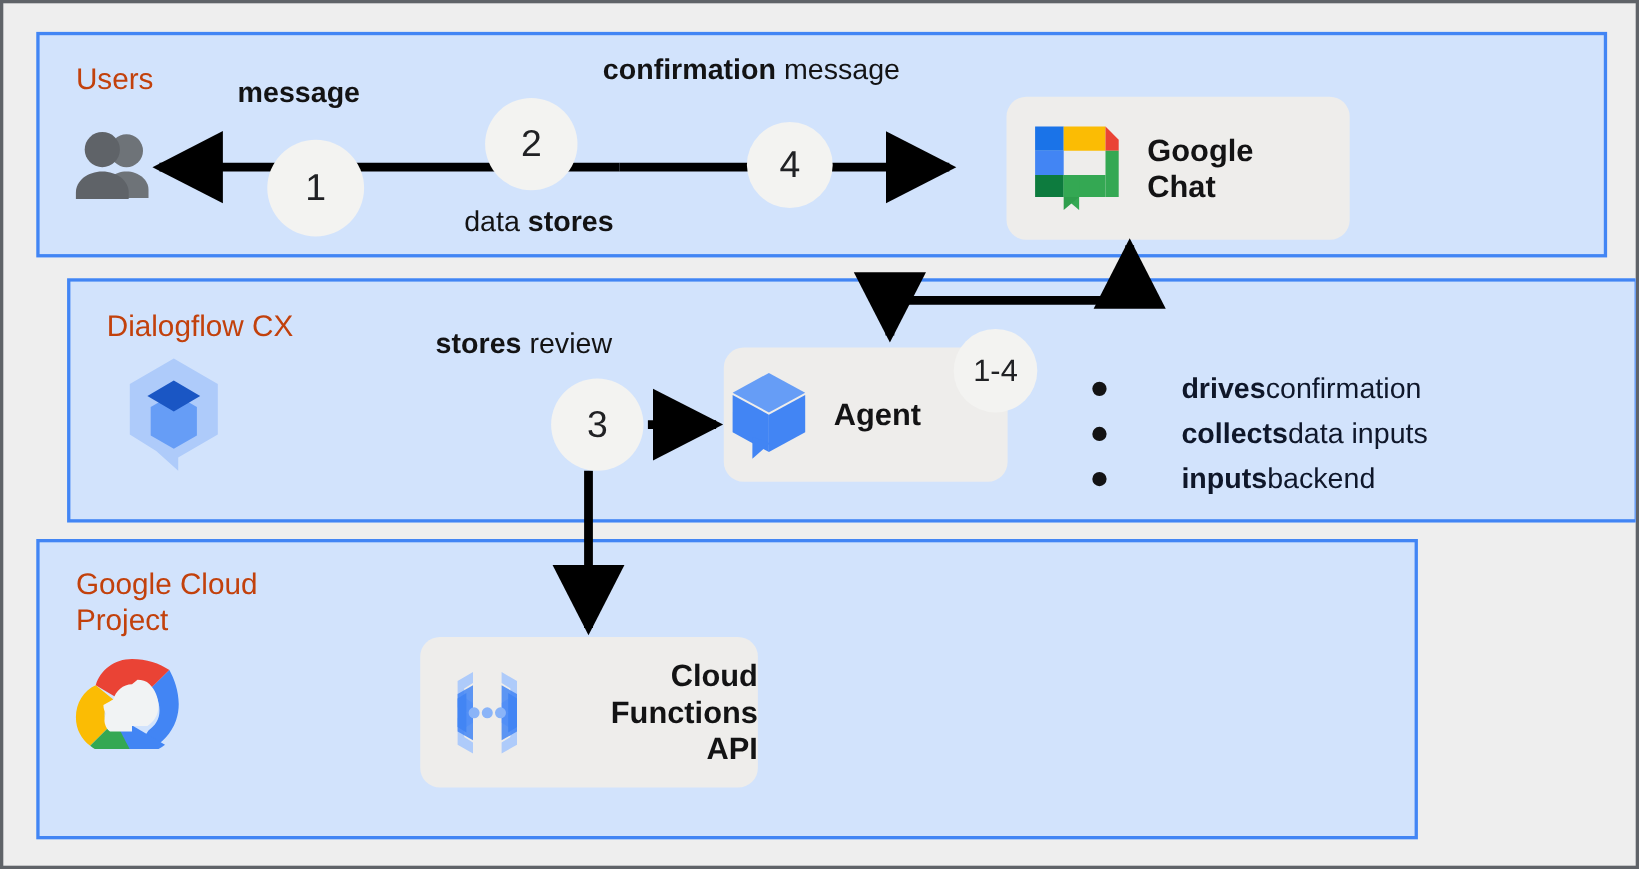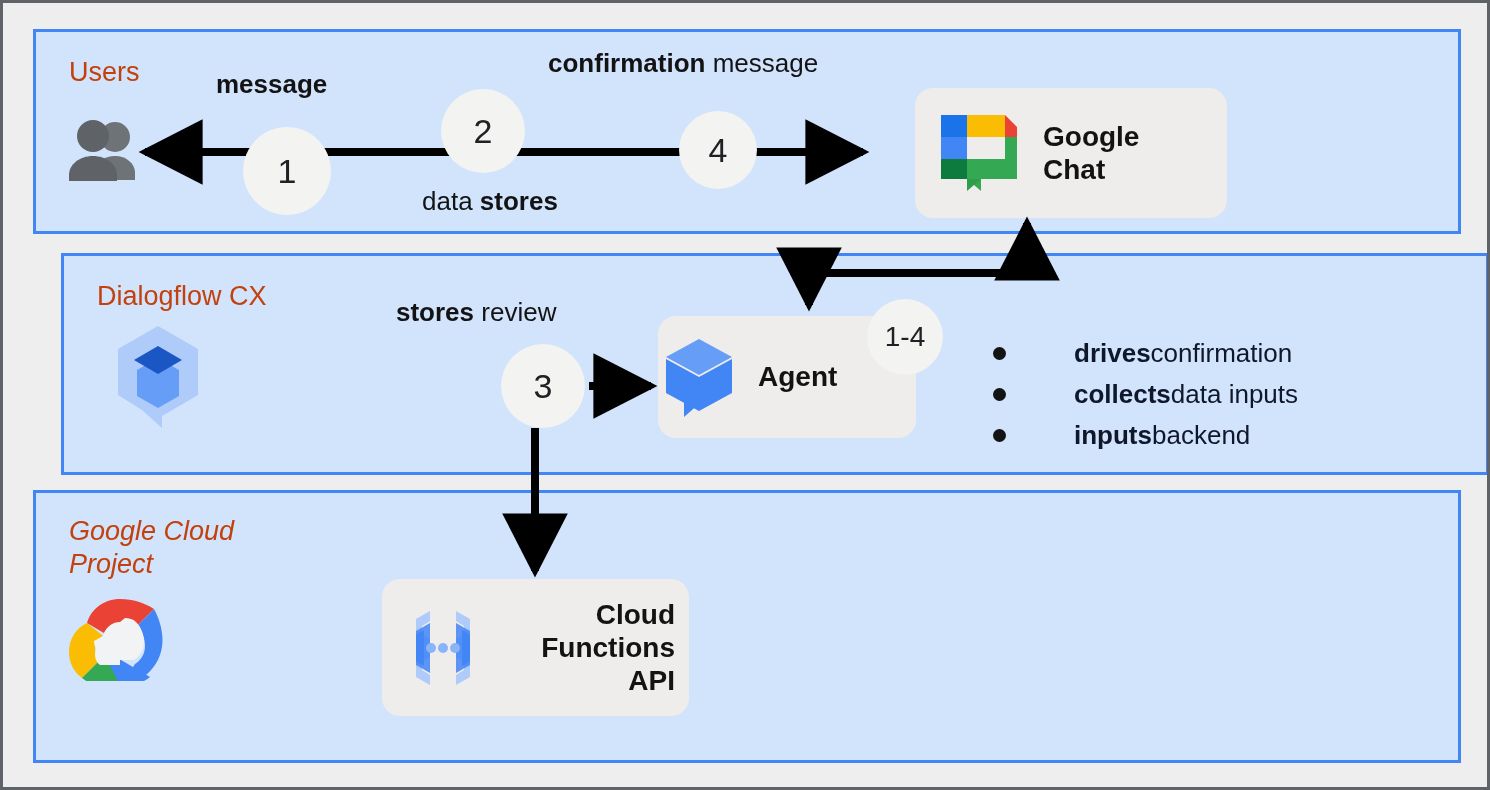--- a/index.html
+++ b/index.html
@@ -22,21 +22,21 @@
 
   
   .panel {
     position: absolute;
     background: #d2e3fc;
     border: 3px solid #4285f4;
     box-sizing: border-box;
   }
   #panel-users    { left: 30px;  top: 26px;  width: 1428px; height: 205px; }
   #panel-dialogflow { left: 30px; top: 250px; width: 1428px; height: 222px; margin-left: 28px; }
-  #panel-gcp      { left: 30px;  top: 487px; width: 1428px; height: 273px; font-style: italic; }
+  #panel-gcp      { left: 30px;  top: 487px; width: 1256px; height: 273px; }
 
   .panel-title {
     position: absolute;
     color: #c2410c;
     font-size: 27px;
     line-height: 33px;
     white-space: pre-line;
   }
   #title-users      { left: 33px; top: 24px; }
   #title-dialogflow { left: 33px; top: 24px; }
@@ -58,21 +58,21 @@
     white-space: pre-line;
   }
 
   #card-google-chat { left: 868px; top: 85px; width: 312px; height: 130px; padding-left: 18px; margin-left: 44px; }
   #card-google-chat .card-label { font-size: 28px; margin-left: 18px; }
 
   #card-agent { left: 655px; top: 313px; width: 258px; height: 122px; padding-left: 4px; }
   #card-agent .card-label { font-size: 28px; margin-left: 22px; }
 
   #card-cloud-functions { left: 379px; top: 576px; width: 307px; height: 137px; padding-left: 18px; }
-  #card-cloud-functions .card-label { font-size: 28px; margin-left: 14px; text-align: right; flex: 1; padding-right: 14px; }
+  #card-cloud-functions .card-label { font-size: 28px; margin-left: 14px; text-align: right; flex: 1; padding-right: 0; }
 
   
   .step {
     position: absolute;
     background: #f3f3f1;
     border-radius: 50%;
     display: flex;
     align-items: center;
     justify-content: center;
     color: #202124;

